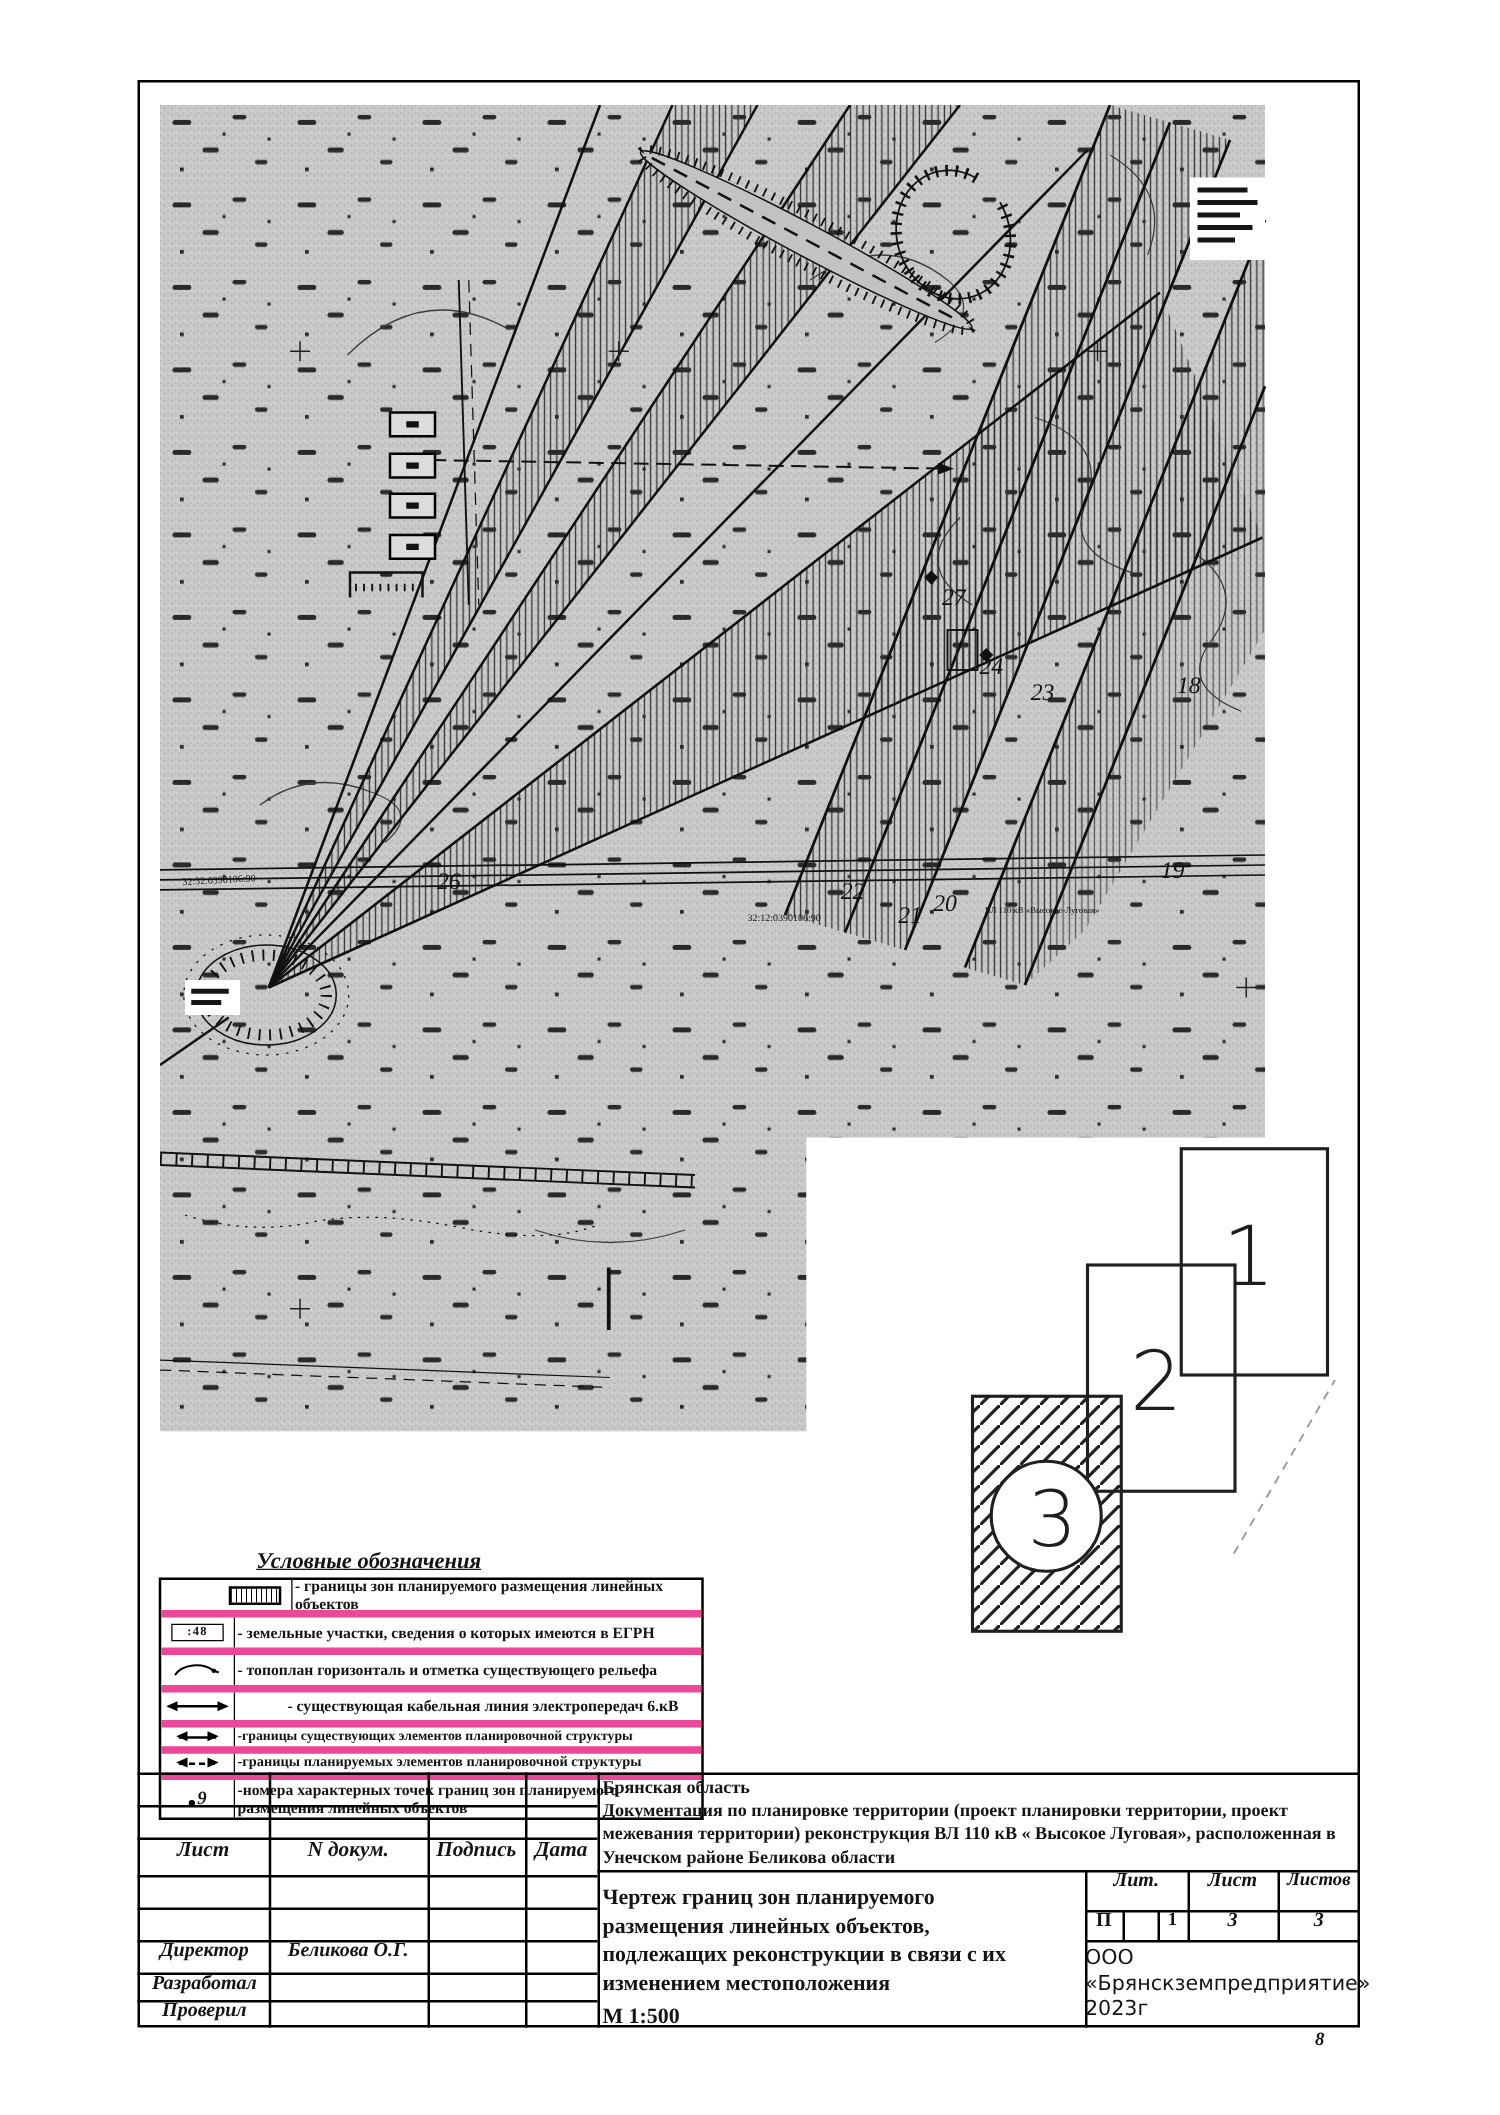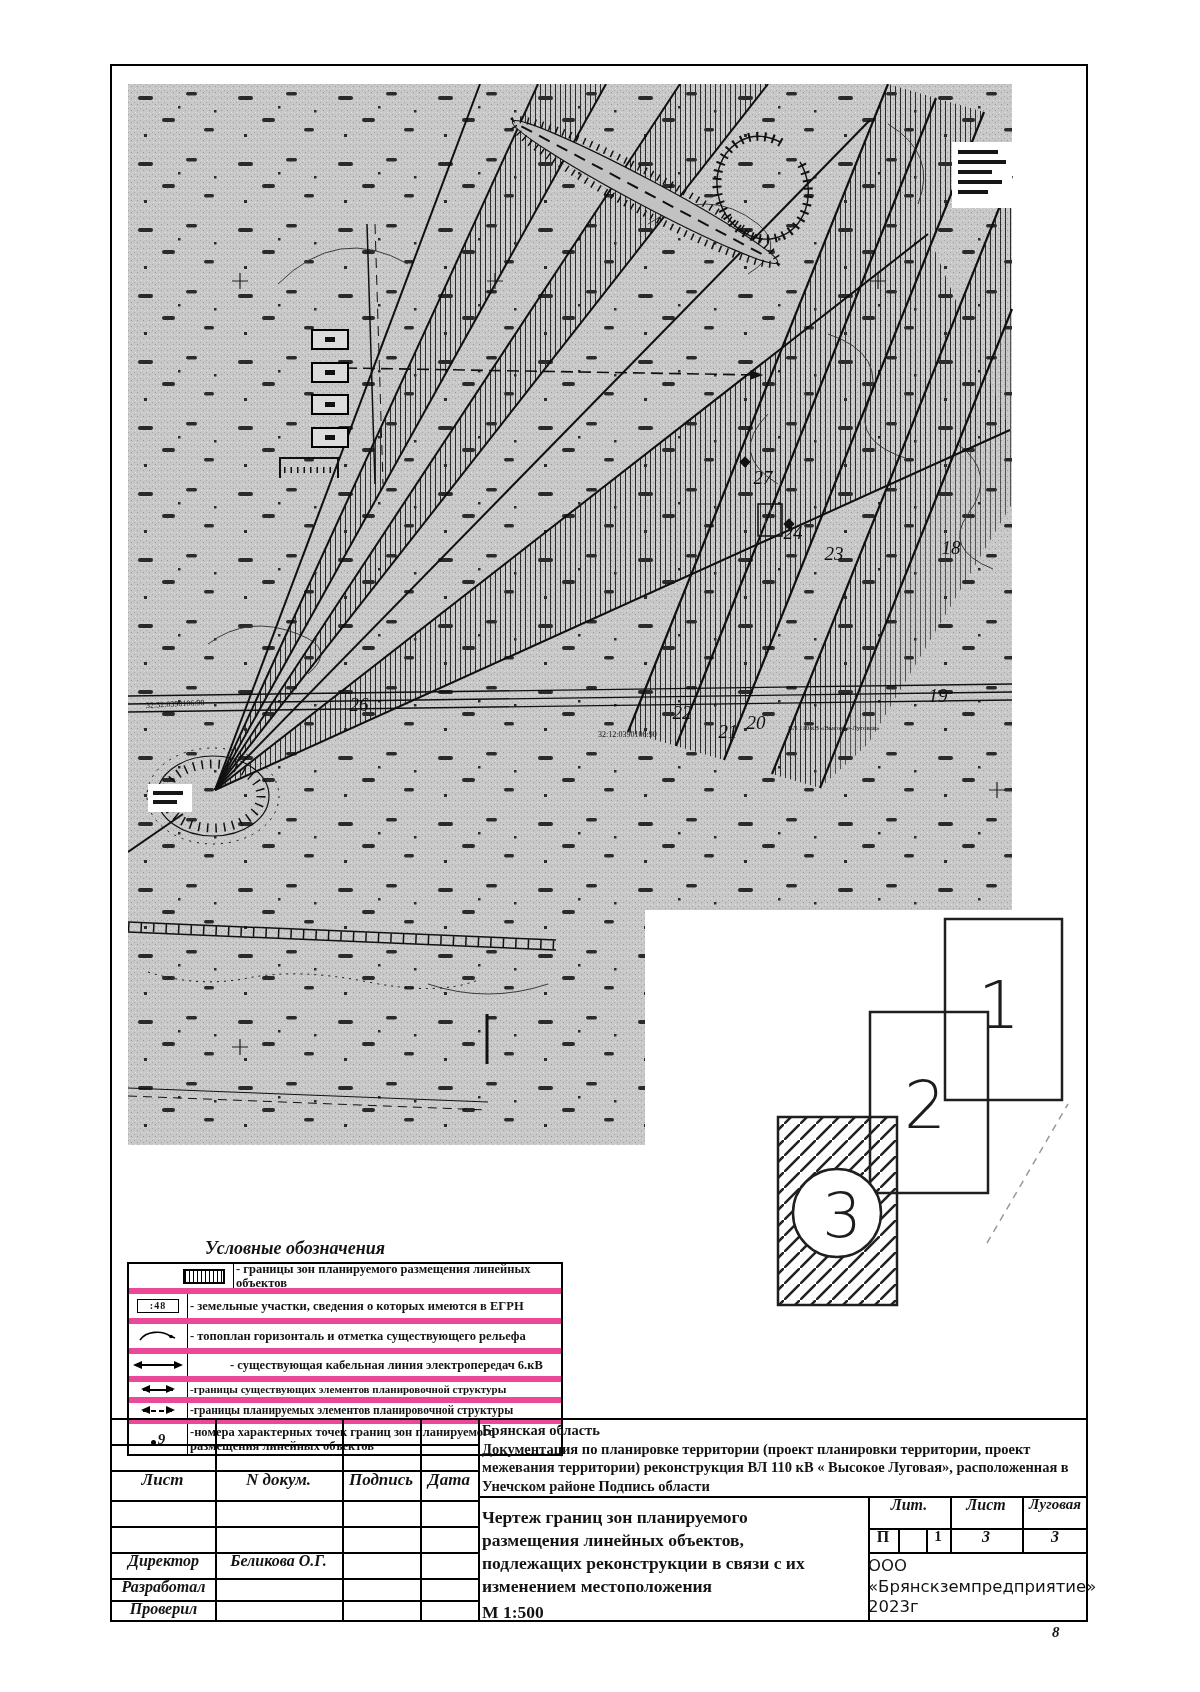--- a/index.html
+++ b/index.html
@@ -5,21 +5,21 @@
   html,body{margin:0;padding:0;}
   body{width:1200px;height:1692px;position:relative;background:#ffffff;
        font-family:"Liberation Serif",serif;color:#141414;overflow:hidden;}
   .sheet-frame{position:absolute;left:110px;top:64px;width:974px;height:1554px;
        border:2px solid #000;background:#fff;}
   svg.map{position:absolute;left:128px;top:84px;}
 
   
   .legend{position:absolute;left:127px;top:1238px;width:436px;}
   .legend-title{font-style:italic;font-weight:700;font-size:18px;
-       margin:0 0 3px 78px;}
+       text-decoration:underline;margin:0 0 3px 78px;}
   .legend-table{border:2px solid #000;}
   .legend-row{display:flex;align-items:center;border-top:6px solid #ec4899;}
   .legend-row:first-child{border-top:none;margin-left:46px;}
   .lg-sym{width:58px;min-width:58px;align-self:stretch;border-right:1px solid #000;
        display:flex;align-items:center;justify-content:center;}
   .lg-txt{font-size:12.5px;font-weight:700;line-height:1.12;padding:1px 3px 1px 2px;}
   .r24{height:24px;}.r22{height:22px;gap:40px;}.r15{height:15px;}.r28{height:30px;}
   .hatchbox{width:38px;height:11px;border:2px solid #000;
        background:repeating-linear-gradient(90deg,#000 0 1px,transparent 1px 4px);}
   .parcelbox{width:40px;height:12px;border:1.5px solid #000;font-weight:700;
@@ -328,34 +328,34 @@
 
   <div class="tb-cell hand" style="left:2px;top:134px;width:103px;height:26px;font-size:16px">Директор</div>
   <div class="tb-cell hand" style="left:105px;top:134px;width:127px;height:26px;font-size:16px">Беликова О.Г.</div>
   <div class="tb-cell hand" style="left:2px;top:160px;width:103px;height:22px;font-size:16px">Разработал</div>
   <div class="tb-cell hand" style="left:2px;top:182px;width:103px;height:22px;font-size:16px">Проверил</div>
 
   <div class="tb-cell tb-head" style="flex-direction:column">
     <div>Брянская область</div>
     <div>Документация по планировке территории (проект планировки территории, проект</div>
     <div>межевания территории) реконструкция ВЛ 110 кВ « Высокое Луговая», расположенная в</div>
-    <div>Унечском районе Подпись области</div>
+    <div>Унечском районе Беликова области</div>
   </div>
 
   <div class="tb-cell tb-title" style="flex-direction:column">
     <div>Чертеж границ зон планируемого</div>
     <div>размещения линейных объектов,</div>
     <div>подлежащих реконструкции в связи с их</div>
     <div>изменением местоположения</div>
     <div style="margin-top:3px">М 1:500</div>
   </div>
 
   <div class="tb-cell hand" style="left:758px;top:78px;width:82px;height:32px;font-size:16px">Лит.</div>
   <div class="tb-cell hand" style="left:840px;top:78px;width:72px;height:32px;font-size:16px">Лист</div>
-  <div class="tb-cell hand" style="left:912px;top:78px;width:66px;height:32px;font-size:15px">Луговая</div>
+  <div class="tb-cell hand" style="left:912px;top:78px;width:66px;height:32px;font-size:15px">Листов</div>
   <div class="tb-cell" style="left:758px;top:110px;width:30px;height:24px;font-size:16px;font-weight:700">П</div>
   <div class="tb-cell" style="left:816px;top:110px;width:24px;height:24px;font-size:15px;font-weight:700">1</div>
   <div class="tb-cell hand" style="left:840px;top:110px;width:72px;height:24px;font-size:16px">3</div>
   <div class="tb-cell hand" style="left:912px;top:110px;width:66px;height:24px;font-size:16px">3</div>
 
   <div class="tb-cell orgfont" style="left:758px;top:136px;width:220px;height:66px;flex-direction:column">
     <div>ООО</div>
     <div>«Брянскземпредприятие»</div>
     <div>2023г</div>
   </div>

